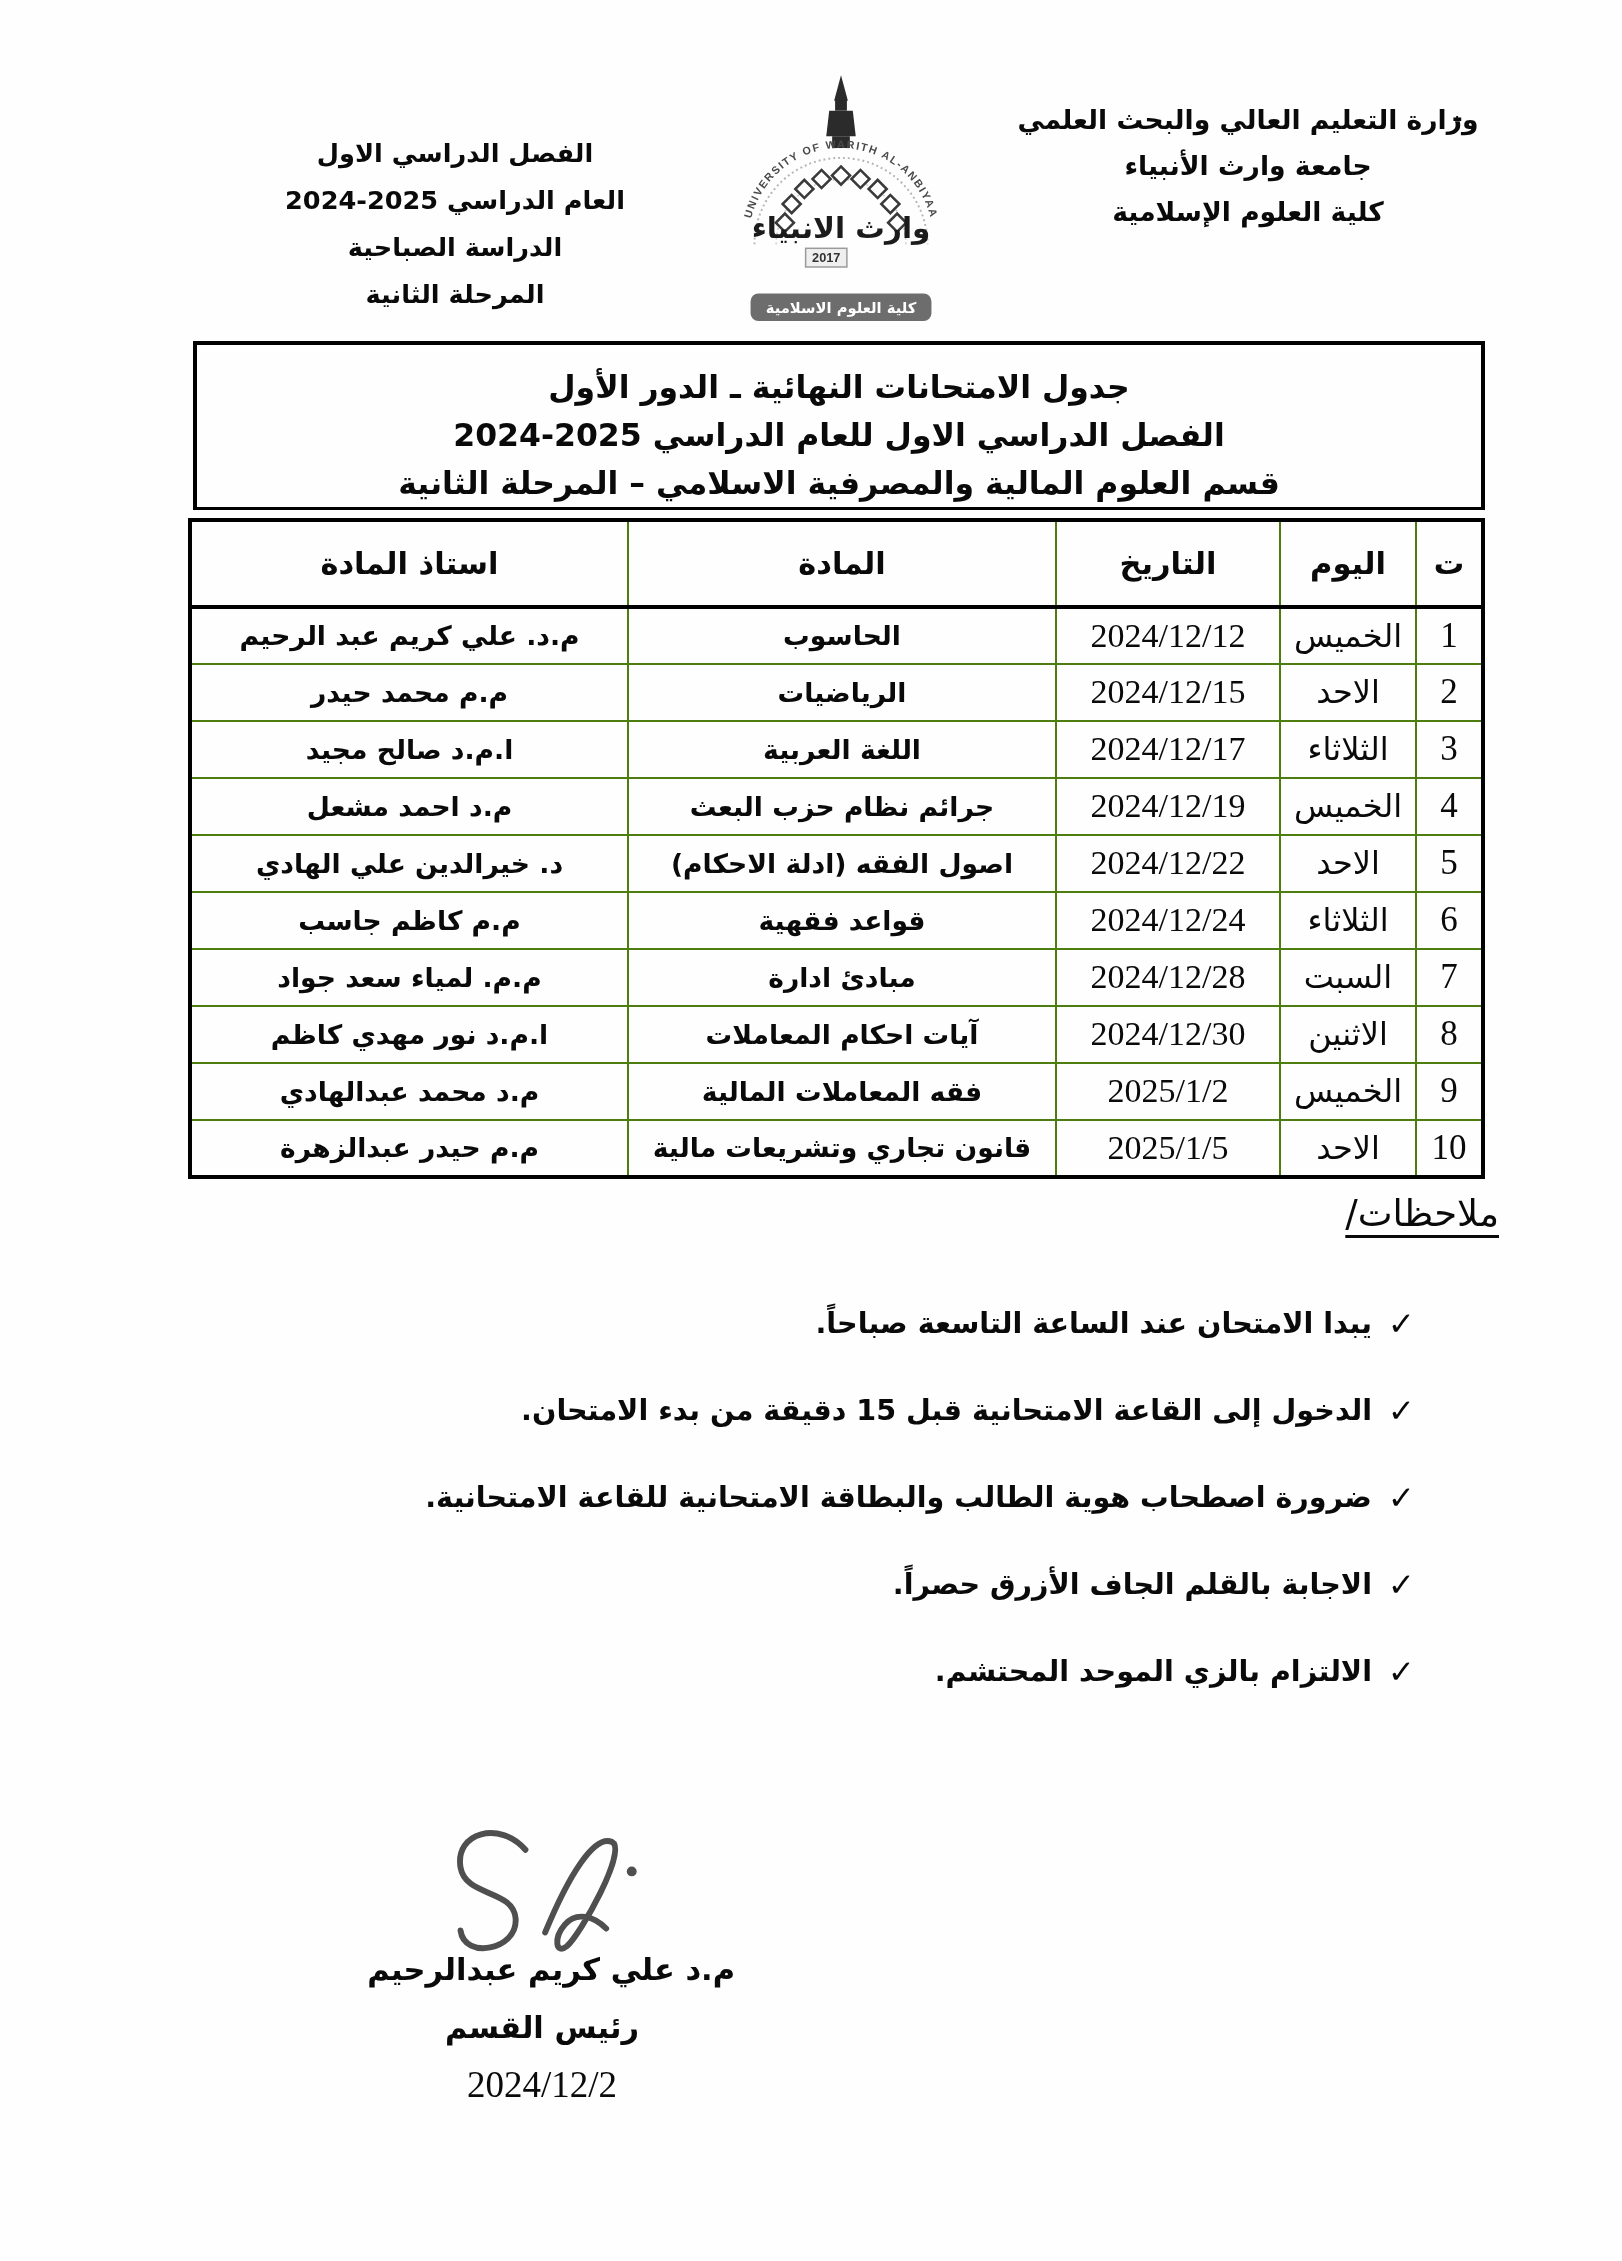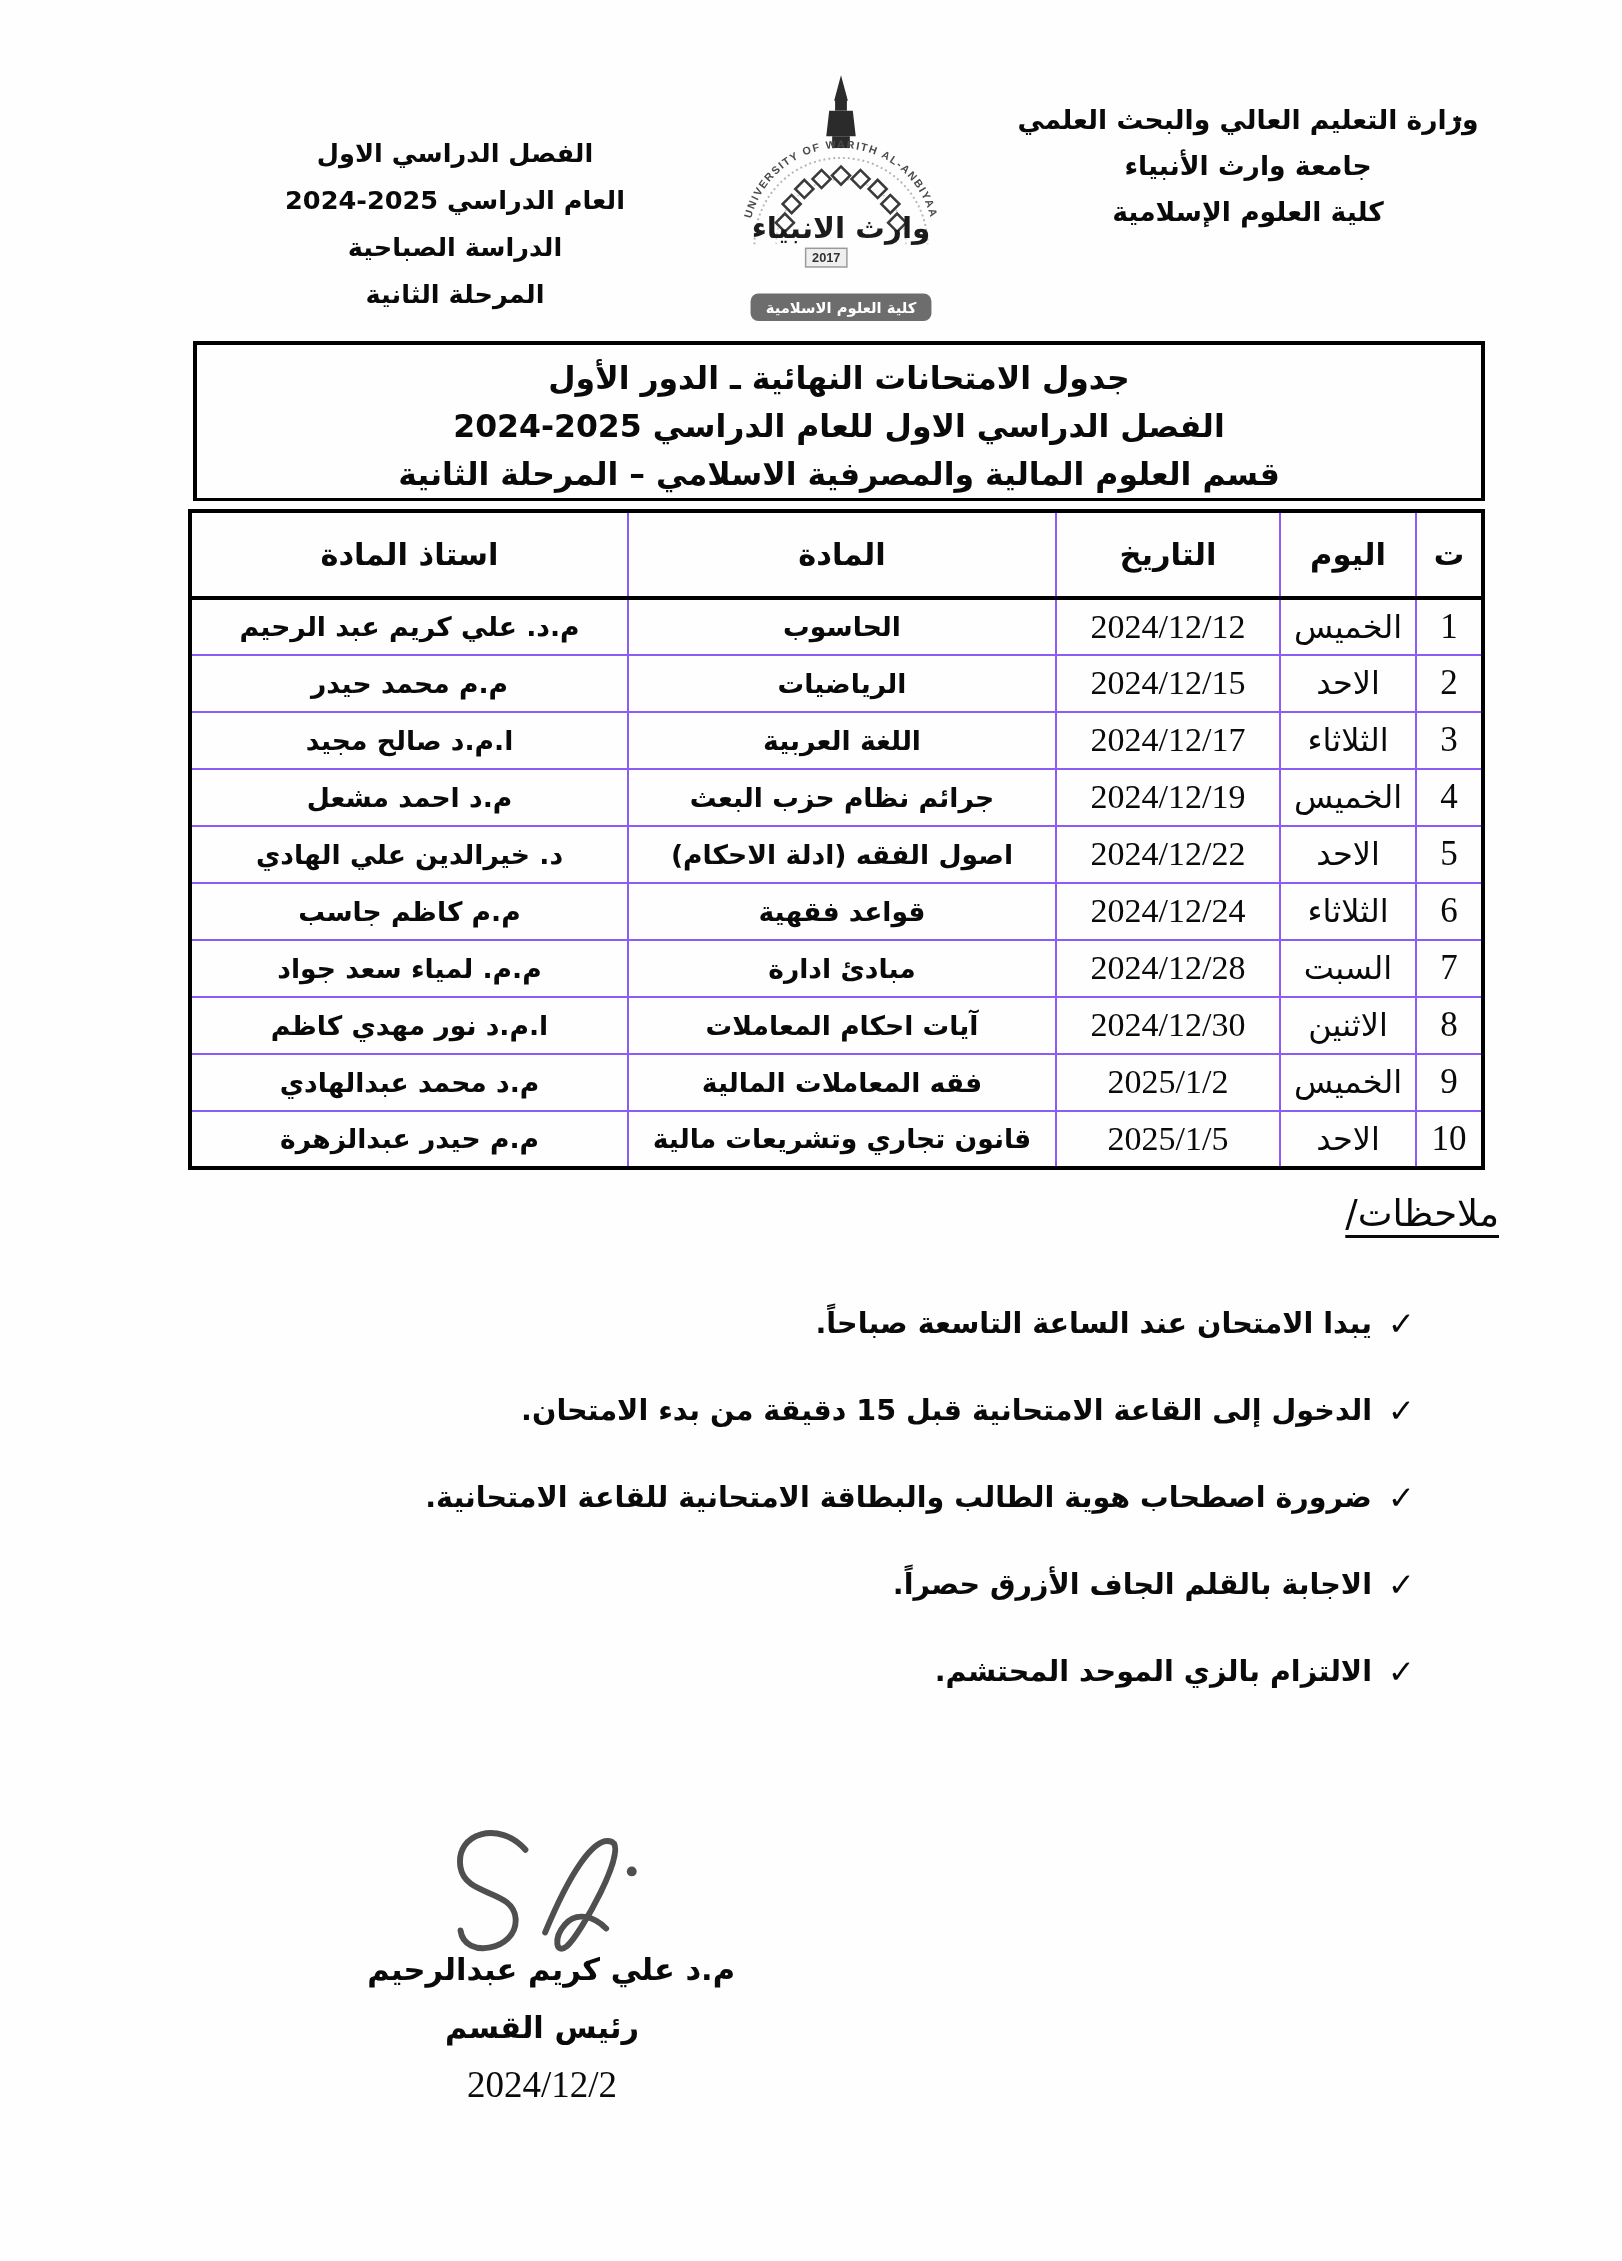--- a/index.html
+++ b/index.html
@@ -23,30 +23,30 @@
     font-weight: 700; font-size: 25.6px; line-height: 47px;
   }
   .stray-mark { position: absolute; top: 102px; left: 1452px; font-weight: 700; font-size: 25.6px; }
   .logo-wrap { position: absolute; top: 71px; left: 725px; width: 232px; height: 274px; }
   
   .schedule { position: absolute; top: 341px; left: 193px; width: 1292px; direction: rtl; }
   .schedule-title {
     width: 1292px; min-height: 154px;
     border: 4.9px solid #000; border-bottom-width: 3px;
     text-align: center; font-weight: 700; font-size: 31.5px; line-height: 48px;
-    padding-top: 9px;
+    padding-top: 18px;
   }
   table.grid {
     margin-top: 7.9px;
     border-collapse: collapse; table-layout: fixed;
     width: 1292px; direction: rtl;
     border: 4.9px solid #000;
   }
   table.grid th, table.grid td {
-    border: 2px solid #8b5cf6;
+    border: 2px solid #4d7c0f;
     text-align: center; vertical-align: middle;
     overflow: hidden; white-space: nowrap;
   }
   table.grid th {
     height: 87px; font-size: 30.5px; font-weight: 700;
     border-bottom: 4.9px solid #000;
   }
   table.grid td { height: 57px; }
   .cell-num  { font-family: "Liberation Serif", "DejaVu Serif", serif; font-size: 35px; }
   .cell-day  { font-size: 32px; font-weight: 400; }

